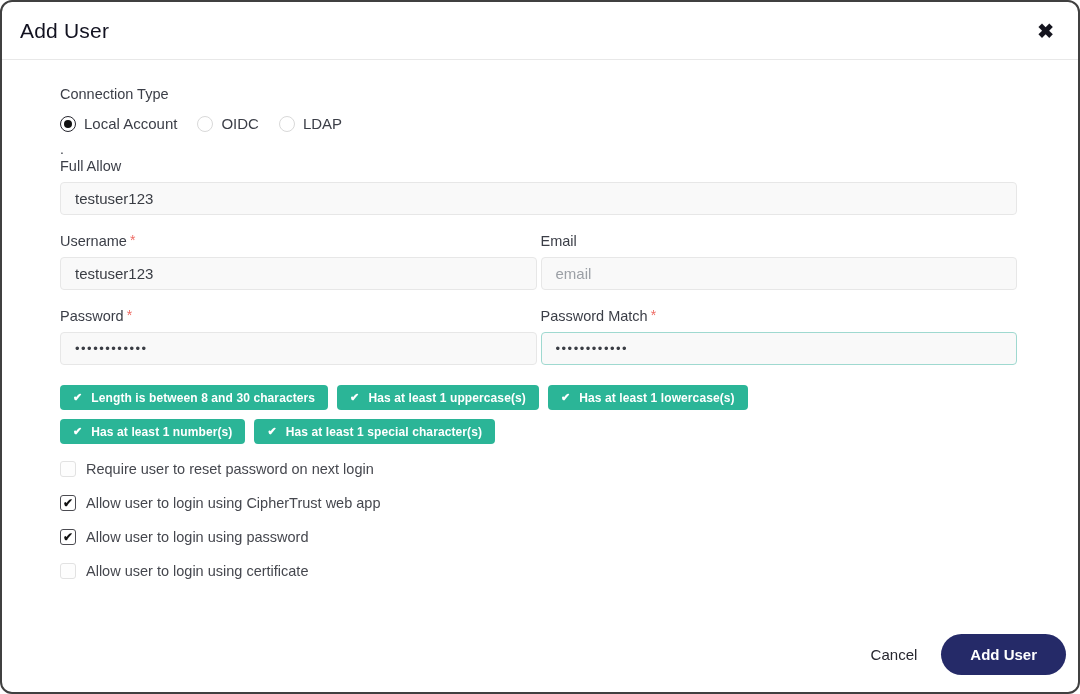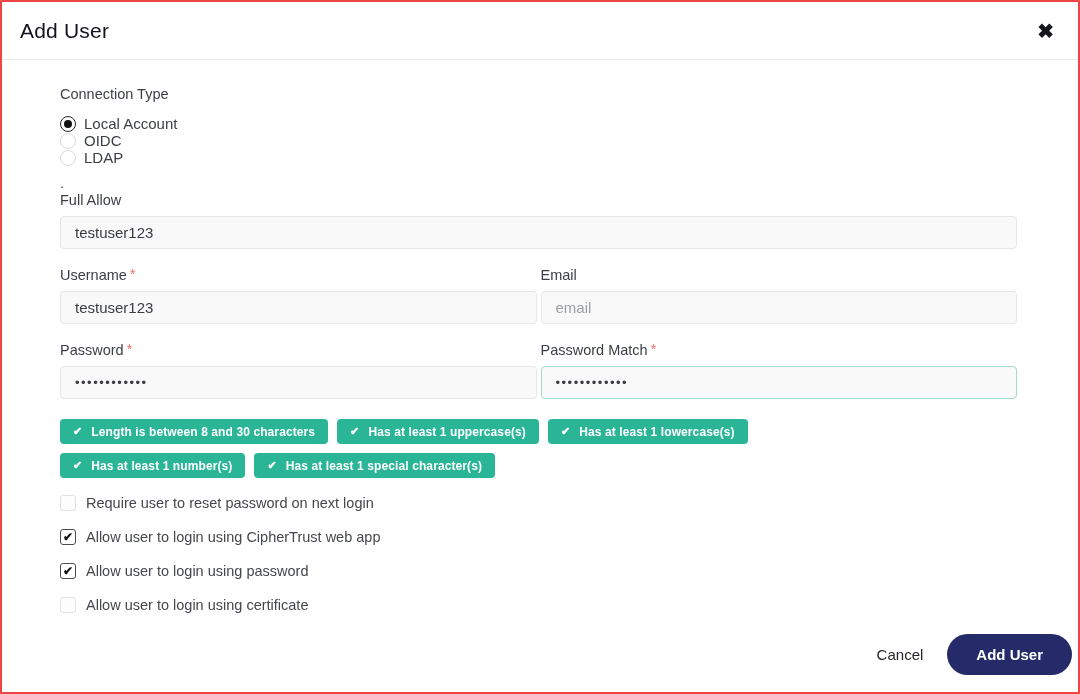--- a/index.html
+++ b/index.html
@@ -1,22 +1,22 @@
 <!DOCTYPE html>
 <html><head>
 <meta charset="utf-8">
 <style>
   * { margin: 0; padding: 0; box-sizing: border-box; }
   html, body { width: 1080px; height: 694px; background: #ffffff; }
   body { font-family: "Liberation Sans", sans-serif; position: relative; }
 
   .dialog {
     position: absolute; inset: 0;
-    border: 2px solid #ef4444;
-    border-radius: 1px;
+    border: 2px solid #404040;
+    border-radius: 12px;
     background: #ffffff;
     overflow: hidden;
   }
 
   
   .dialog-header {
     display: flex; align-items: center; justify-content: space-between;
     height: 58px;
     padding: 0 20px 0 18px;
     border-bottom: 1px solid #e8e8e8;
@@ -38,21 +38,21 @@
   .field-label {
     font-size: 14.5px; color: #3b3e47;
   }
   .req {
     color: #ee6b64; margin-left: 3px; font-size: 14px;
     position: relative; top: -1px;
   }
 
   .section-label { margin-bottom: 13px; }
 
-  .radio-row { display: flex; align-items: flex-start; flex-direction: column; }
+  .radio-row { display: flex; align-items: flex-end; }
   .radio-option { display: flex; align-items: center; cursor: pointer; margin-right: 20px; }
   .radio-circle {
     width: 16px; height: 16px; border-radius: 50%;
     border: 1.5px solid #d9d9d9; background: #fff;
     display: inline-flex; align-items: center; justify-content: center;
     flex: 0 0 auto;
   }
   .radio-circle.selected { border-color: #26262e; }
   .radio-circle.selected::after {
     content: ""; width: 8px; height: 8px; border-radius: 50%; background: #111;
@@ -100,21 +100,21 @@
     border: 1px solid #e2e2e2; background: #fdfdfd;
     display: inline-flex; align-items: center; justify-content: center;
     font-size: 12px; font-weight: bold; color: #111;
     flex: 0 0 auto; line-height: 1;
   }
   .cb-box.checked { border: 1.5px solid #4c4c52; background: #ffffff; }
   .cb-label { font-size: 14.5px; color: #45474e; margin-left: 10px; text-align: right; }
 
   
   .dialog-footer {
-    position: absolute; right: 6px; bottom: 17px;
+    position: absolute; right: 12px; bottom: 17px;
     display: flex; align-items: center;
   }
   .cancel-btn {
     border: none; background: none; cursor: pointer;
     font-family: "Liberation Sans", sans-serif;
     font-size: 15px; color: #26262e; margin-right: 24px;
   }
   .submit-btn {
     border: none; cursor: pointer;
     background: #252a68; color: #ffffff;

